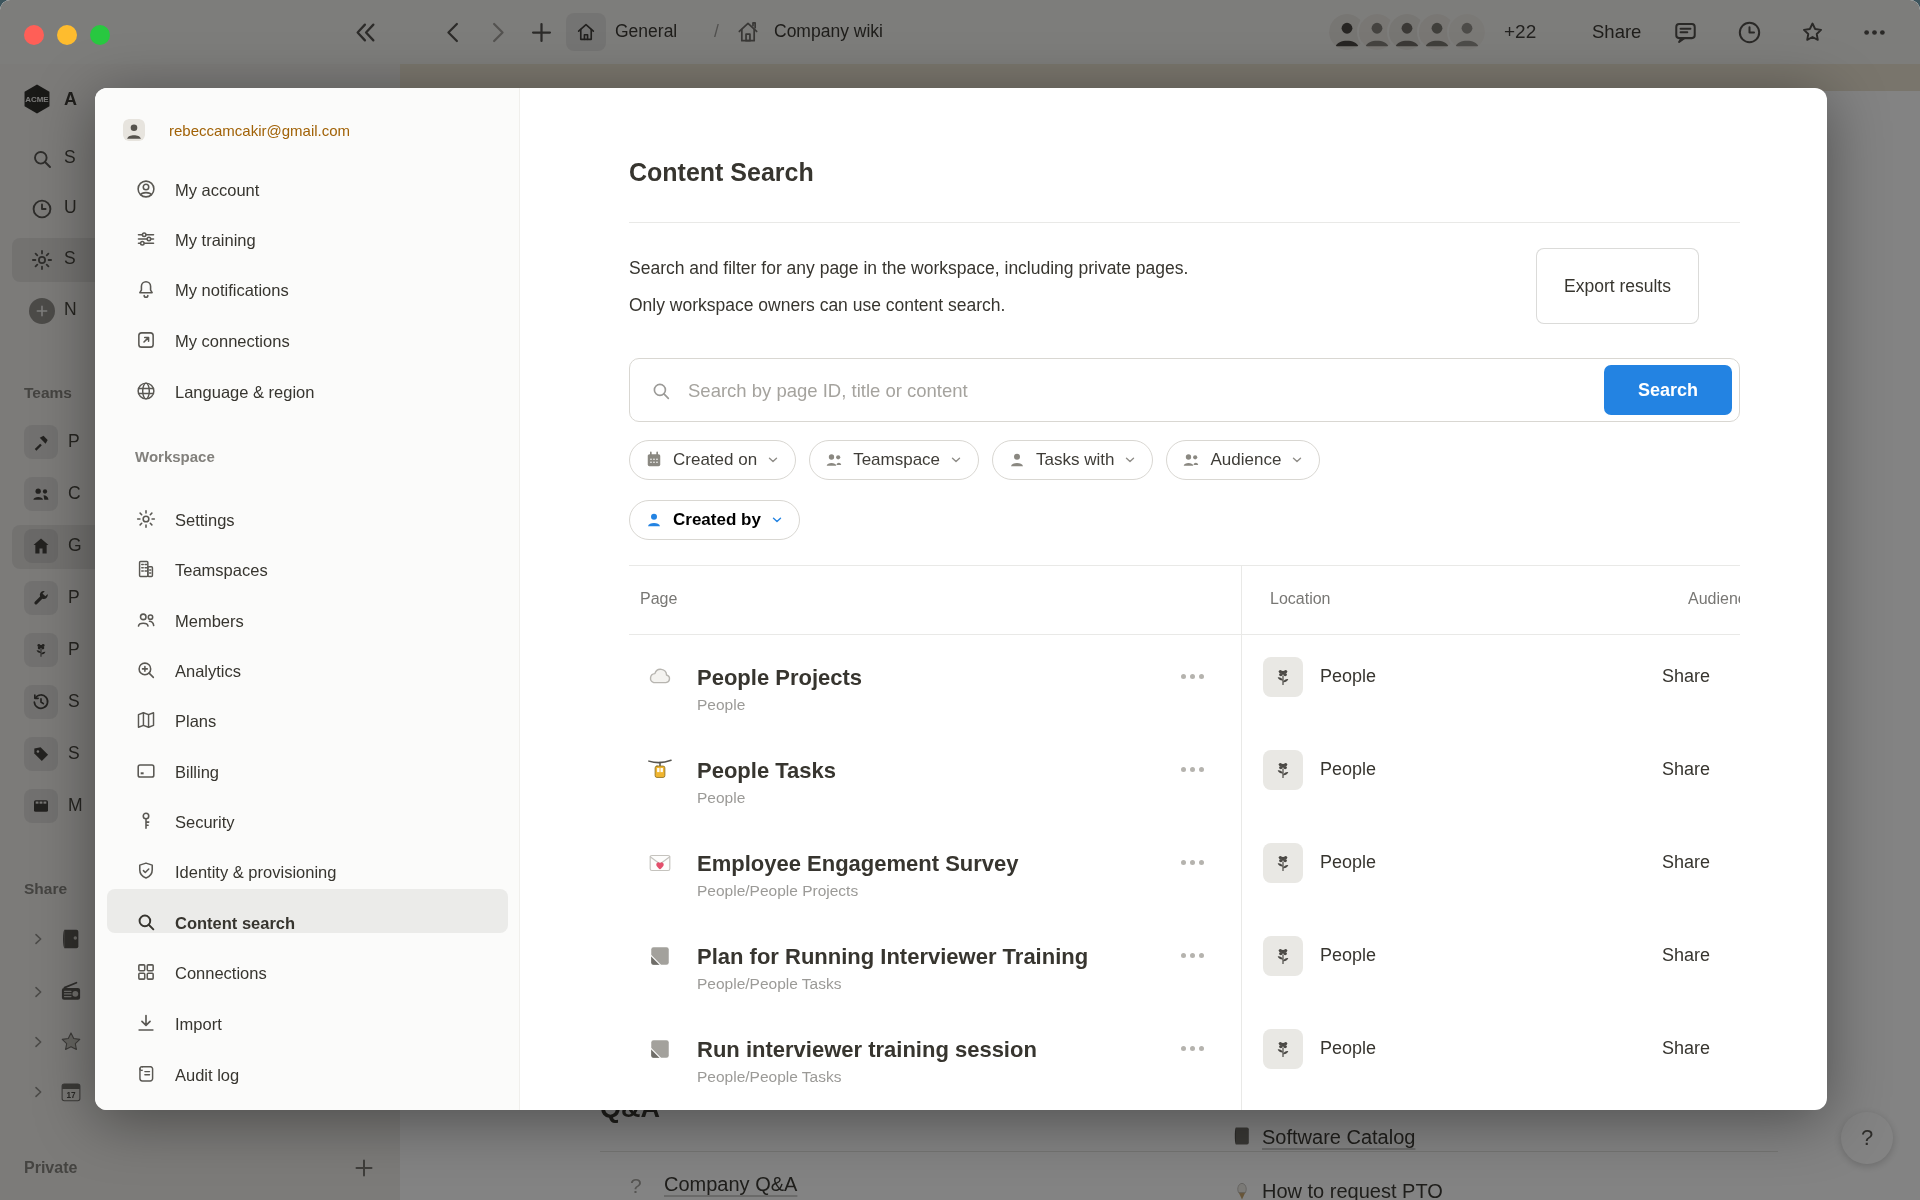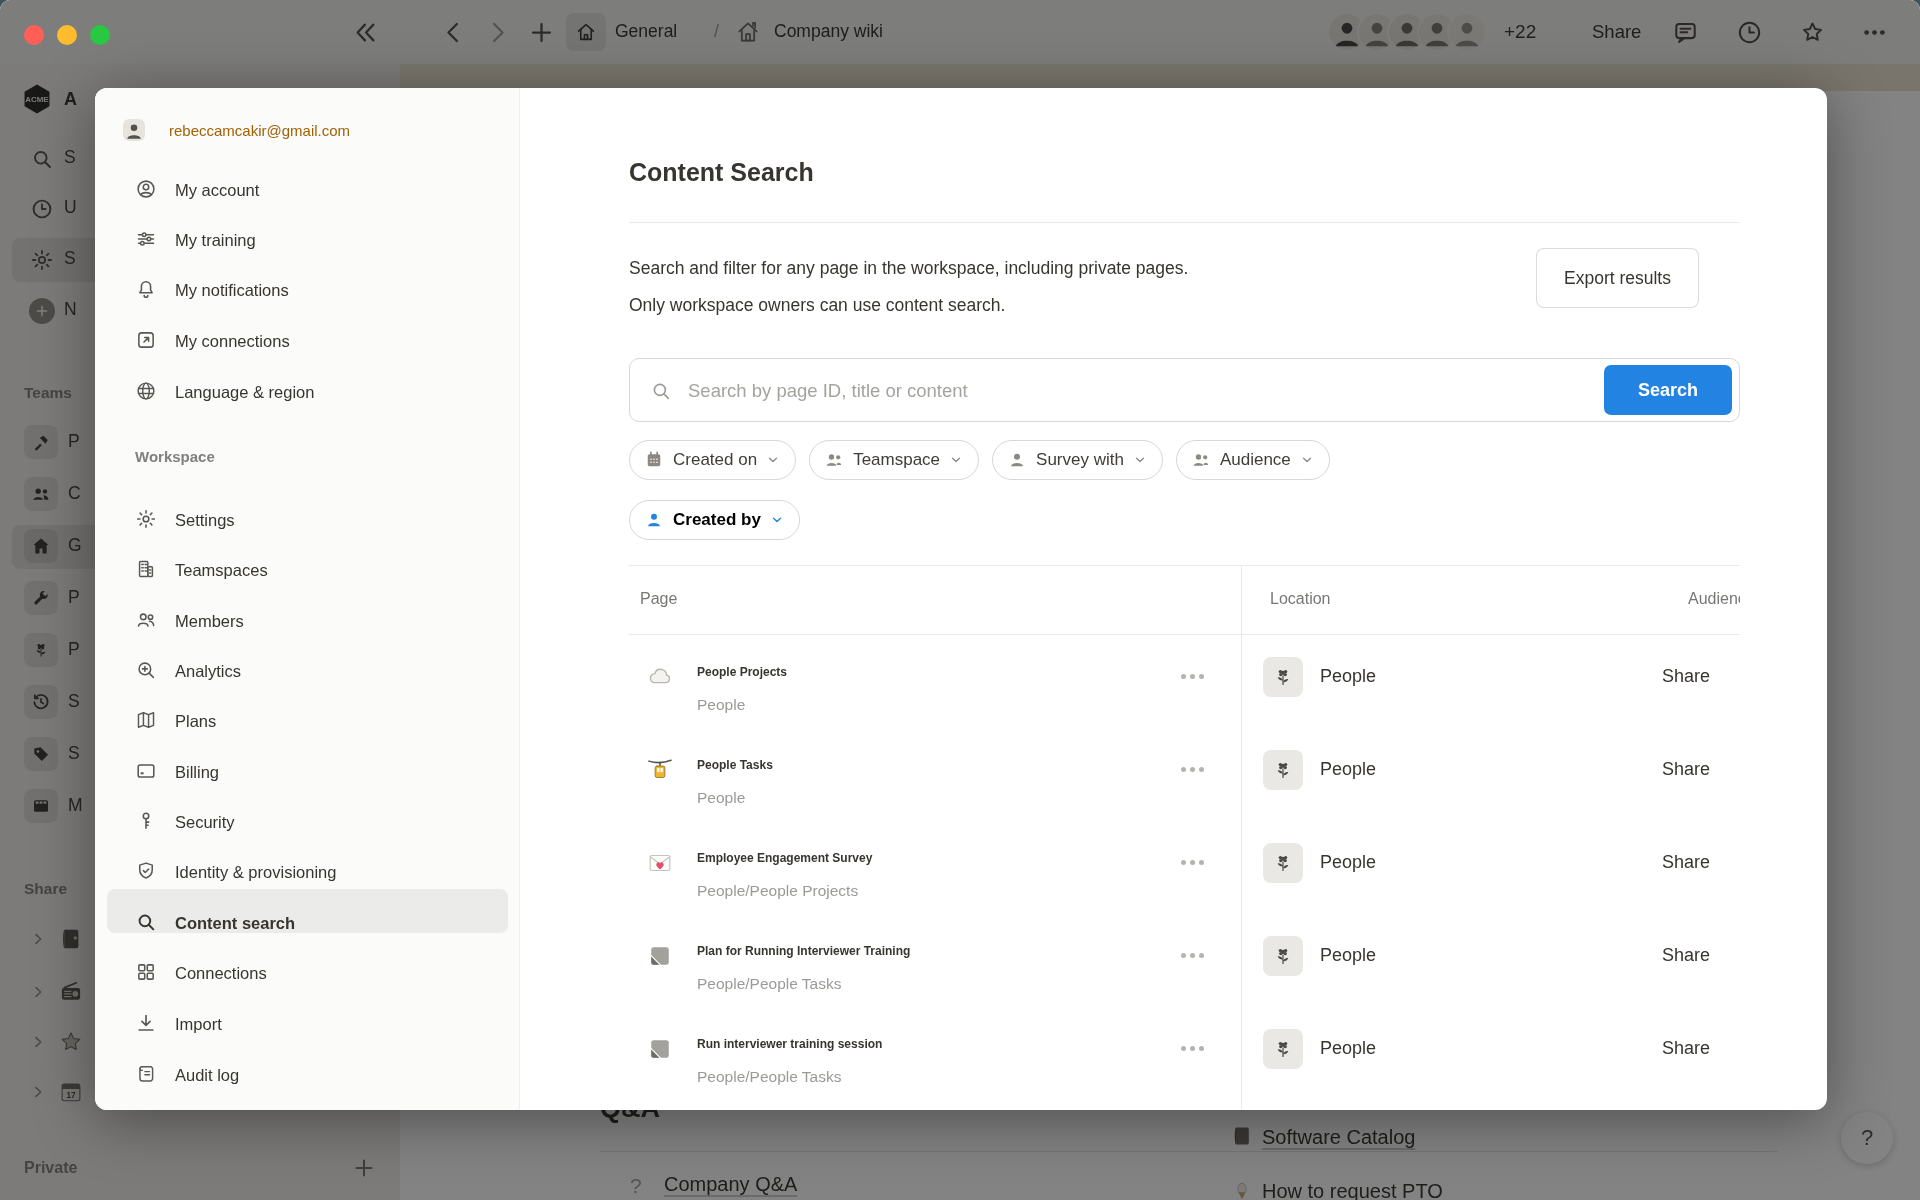--- a/index.html
+++ b/index.html
@@ -77,21 +77,21 @@
   .msb-row span{font-size:16.5px;color:#37352f;}
   .msb-row.sel{background:#ebebe9;}
   .msb-row.sel span{font-weight:700;}
   .msb-row.sel svg{color:#37352f;}
   .msb-h{position:absolute;left:40px;top:360px;font-size:15px;font-weight:600;color:#82807c;}
 
   .mmain{position:relative;flex:1;}
   .m-title{position:absolute;left:109px;top:70px;font-size:25px;font-weight:600;}
   .m-div{position:absolute;left:109px;top:134px;width:1111px;height:1px;background:#e9e9e7;}
   .m-desc{position:absolute;left:109px;top:162px;font-size:17.5px;line-height:37px;color:#37352f;}
-  .m-export{position:absolute;top:160px;left:1016px;height:60px;padding:0 27px;background:#fff;
+  .m-export{position:absolute;top:160px;left:1016px;height:76px;padding:0 27px;background:#fff;
             border:1px solid rgba(55,53,47,.18);border-radius:8px;font-size:17.5px;color:#37352f;
             display:flex;align-items:center;cursor:pointer;box-sizing:border-box;}
   .m-search{position:absolute;left:109px;top:270px;width:1111px;height:64px;border:1px solid #d9d7d2;
             border-radius:10px;box-sizing:border-box;background:#fff;}
   .m-search .mag{position:absolute;left:20px;top:21px;width:22px;height:22px;color:#9b9a97;}
   .m-search input{position:absolute;left:56px;top:1px;height:60px;width:1000px;border:none;outline:none;
                   font-size:18.5px;color:#37352f;font-family:inherit;background:transparent;}
   .m-search input::placeholder{color:#a5a39e;}
   .m-searchbtn{position:absolute;right:7px;top:6px;bottom:6px;width:128px;background:#2383e2;border:none;
                border-radius:7px;color:#fff;font-size:18px;font-weight:600;font-family:inherit;cursor:pointer;}
@@ -106,21 +106,21 @@
 
   .thead-t{position:absolute;left:109px;top:477px;width:1111px;height:1px;background:#e9e9e7;}
   .thead-b{position:absolute;left:109px;top:546px;width:1111px;height:1px;background:#e9e9e7;}
   .vdiv{position:absolute;left:721px;top:477px;bottom:0;width:1px;background:#e9e9e7;}
   .th{position:absolute;top:502px;font-size:16px;color:#787774;}
   .th-page{left:120px}.th-loc{left:750px}
   .th-aud{left:1168px;width:52px;overflow:hidden;white-space:nowrap;}
 
   .trow{position:absolute;left:109px;width:1111px;height:93px;}
   .ri{position:absolute;left:17px;top:29px;width:28px;height:28px;}
-  .rt{position:absolute;left:68px;top:31px;font-size:12px;font-weight:600;color:#37352f;white-space:nowrap;}
+  .rt{position:absolute;left:68px;top:31px;font-size:22px;font-weight:600;color:#37352f;white-space:nowrap;}
   .rp{position:absolute;left:68px;top:62px;font-size:15.5px;color:#9b9a97;white-space:nowrap;}
   .rd{position:absolute;left:552px;top:40px;display:flex;gap:4px;cursor:pointer;}
   .rd i{width:5px;height:5px;border-radius:50%;background:#b5b3ae;}
   .rlc{position:absolute;left:634px;top:23px;width:40px;height:40px;background:#e9e8e4;border-radius:8px;
        display:flex;align-items:center;justify-content:center;color:#4b4945;}
   .rlc svg{width:24px;height:24px;}
   .rlt{position:absolute;left:691px;top:32px;font-size:18px;color:#37352f;}
   .rau{position:absolute;left:1033px;top:32px;width:78px;overflow:hidden;white-space:nowrap;font-size:18px;color:#37352f;}
 </style>
 </head>
@@ -629,21 +629,21 @@
           <span>Teamspace</span>
           <svg class="cv" viewBox="0 0 24 24" fill="none" stroke="currentColor" stroke-width="2.4">
               <path d="M6 9l6 5.6L18 9"></path>
             </svg>
         </div>
         <div class="chip">
           <svg class="ci" viewBox="0 0 24 24" fill="currentColor">
               <circle cx="12" cy="8" r="3.6"></circle>
               <path d="M4.8 19.4c.9-5.2 13.5-5.2 14.4 0z"></path>
             </svg>
-          <span>Survey with</span>
+          <span>Tasks with</span>
           <svg class="cv" viewBox="0 0 24 24" fill="none" stroke="currentColor" stroke-width="2.4">
               <path d="M6 9l6 5.6L18 9"></path>
             </svg>
         </div>
         <div class="chip">
           <svg class="ci" viewBox="0 0 24 24" fill="currentColor">
               <circle cx="9" cy="8.4" r="3.2"></circle>
               <path d="M3.2 18.8c.7-4.4 10.9-4.4 11.6 0z"></path>
               <circle cx="17" cy="8.8" r="2.5"></circle>
               <path d="M15 17.9c.4-3.3 5.2-3.3 5.6 0z"></path>

